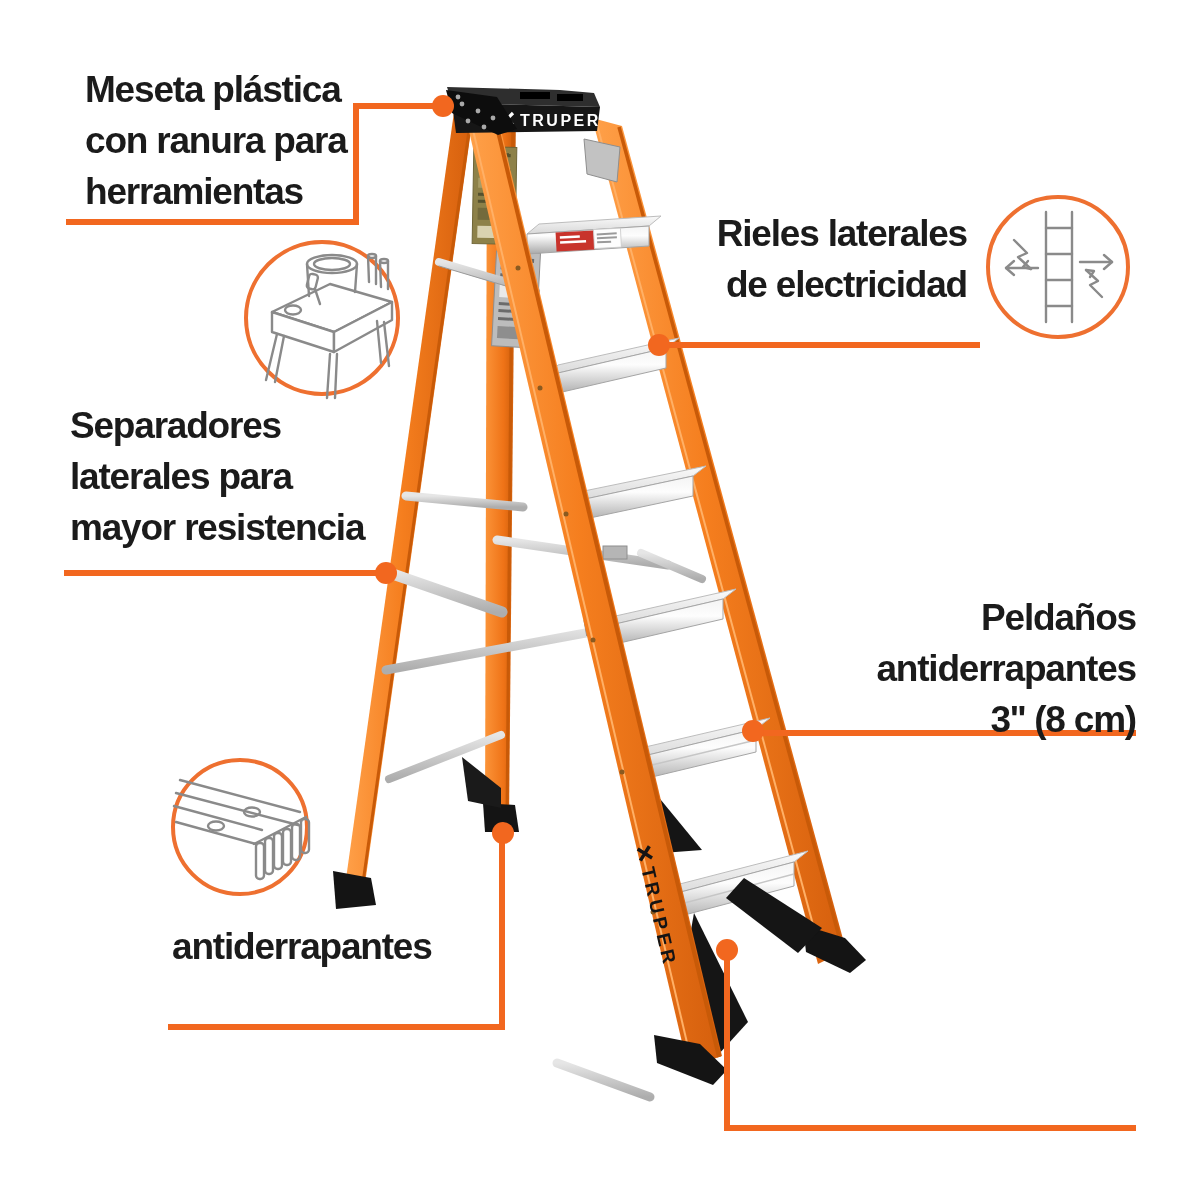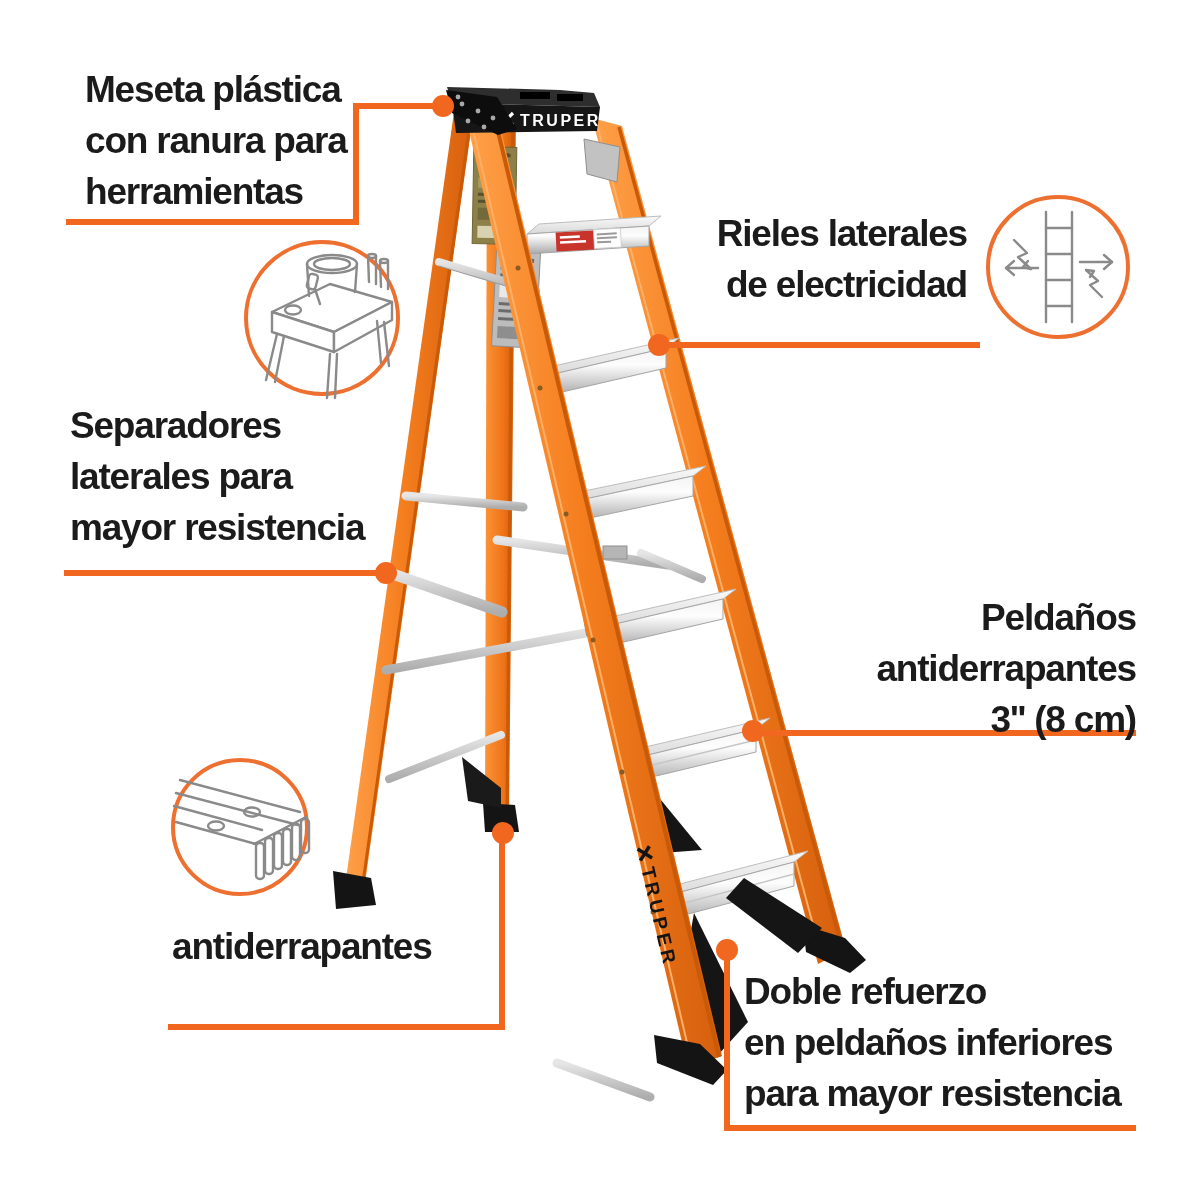--- a/index.html
+++ b/index.html
@@ -306,19 +306,14 @@
   <div class="callout right" id="co-peldanos">
     <div>Peldaños</div>
     <div>antiderrapantes</div>
     <div>3'' (8 cm)</div>
   </div>
 
   <div class="callout" id="co-tacones">
     <div>antiderrapantes</div>
   </div>
 
-  <div class="callout" id="co-doble">
-    <div>Doble refuerzo</div>
-    <div>en peldaños inferiores</div>
-    <div>para mayor resistencia</div>
-  </div>
 
 </div>
 
 </body></html>

